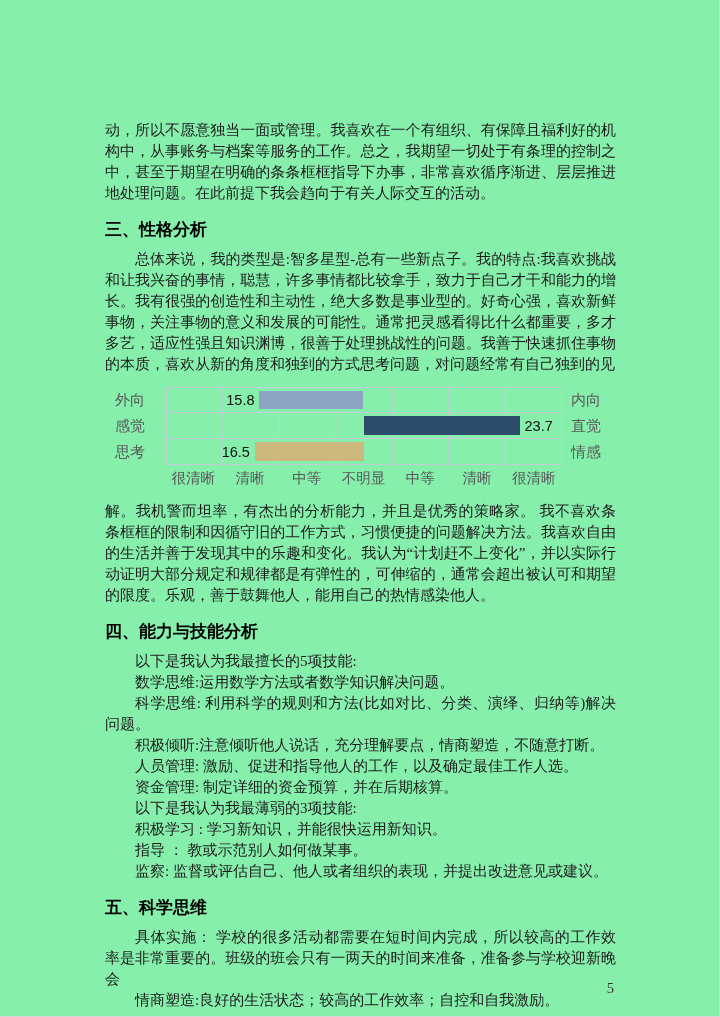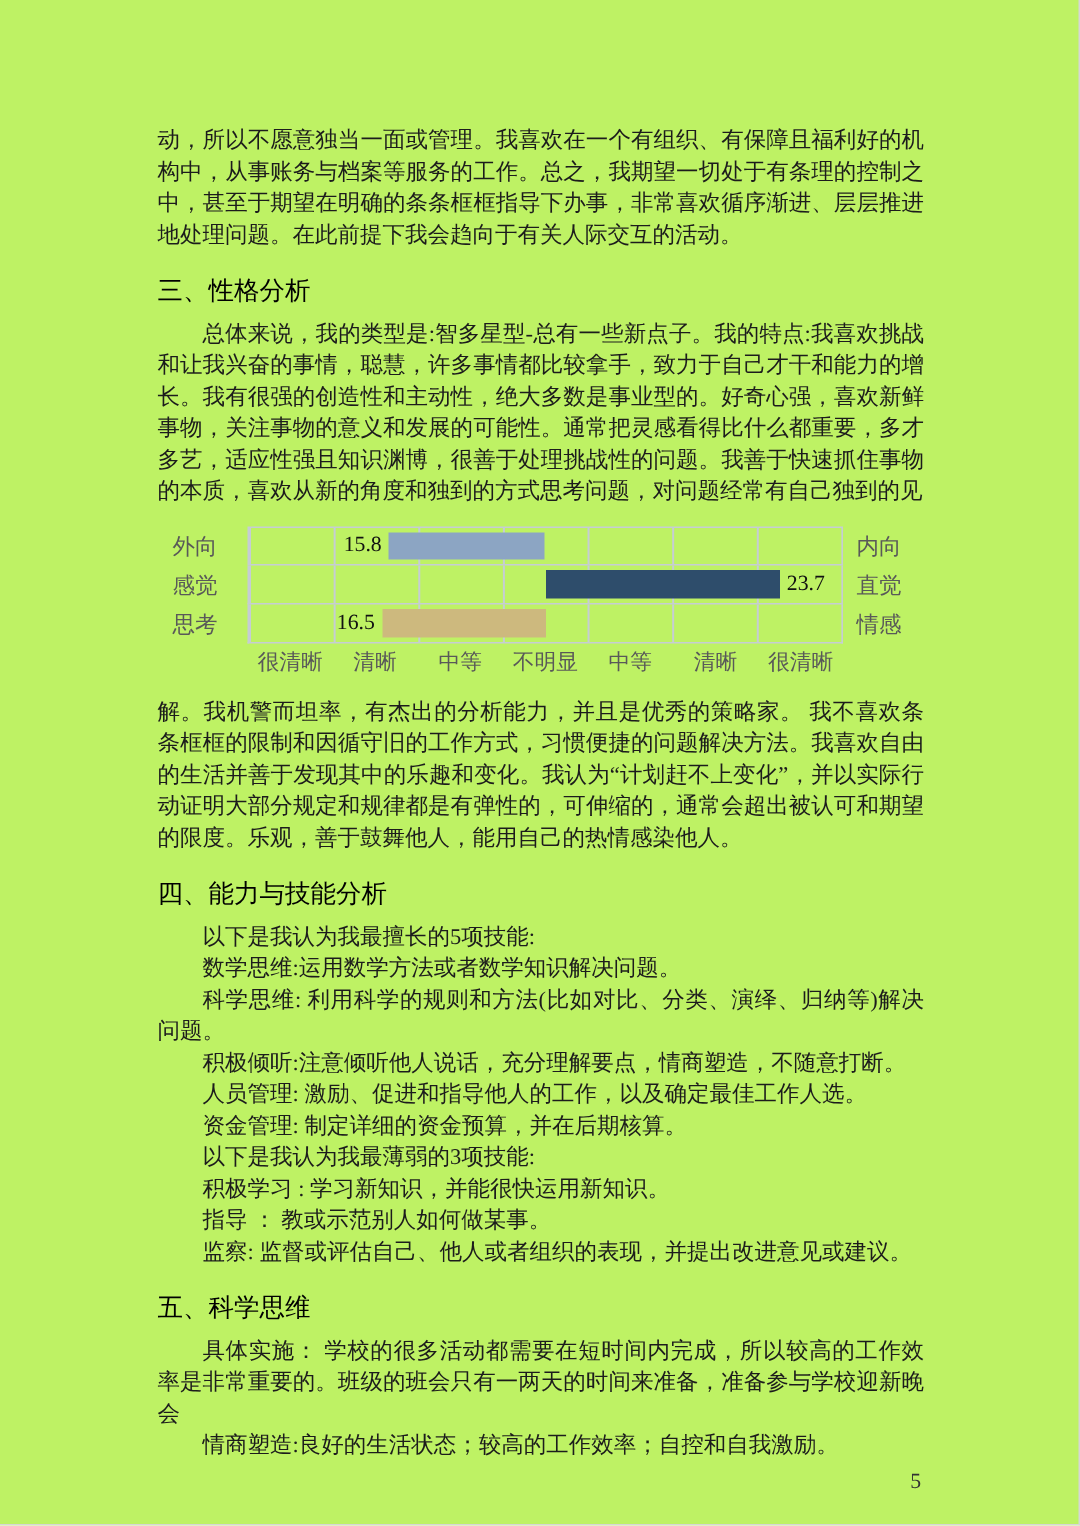--- a/index.html
+++ b/index.html
@@ -1,48 +1,48 @@
 <!DOCTYPE html>
 <html><head>
 <meta charset="utf-8">
 <style>
   html,body { margin:0; padding:0; background:#ffffff; }
   .page {
     position:relative;
     width:720px; height:1017px;
     margin:0 auto;
-    background:#bef264;
+    background:#86efac;
     box-sizing:border-box;
-    padding:84px 104px 0 105px;
+    padding:120px 104px 0 105px;
     overflow:hidden;
     box-shadow: inset -1px 0 0 #d6d6d6, inset 0 -1px 0 #d6d6d6;
     font-family:"Liberation Serif","DejaVu Serif",serif;
     color:#1c1c1c;
   }
   p.body-text {
     margin:0;
     font-size:15px;
     line-height:21px;
     text-align:justify;
   }
   p.indent { text-indent:2em; }
   h2.sec-heading {
     margin:14px 0 8px 0;
     font-family:"Liberation Sans","DejaVu Sans",sans-serif;
     font-size:17px;
-    font-weight:normal;
+    font-weight:bold;
     color:#000;
   }
   
   .chart {
     width:505px;
     margin:12px 0 10px 6px;
     font-family:"Liberation Sans","DejaVu Sans",sans-serif;
   }
-  .chart-row { display:flex; align-items:stretch; height:26px;font-family:Liberation Serif, serif; }
+  .chart-row { display:flex; align-items:stretch; height:26px; }
   .pole {
     width:54px; display:flex; align-items:center;
     font-size:15px; color:#595959;
     box-sizing:border-box;
   }
   .pole-left  { justify-content:flex-start; padding-left:4px; }
   .pole-right { justify-content:flex-start; padding-left:9px; }
   .grid {
     flex:1; position:relative;
     border:1px solid #c5cdd4; border-top:0;

